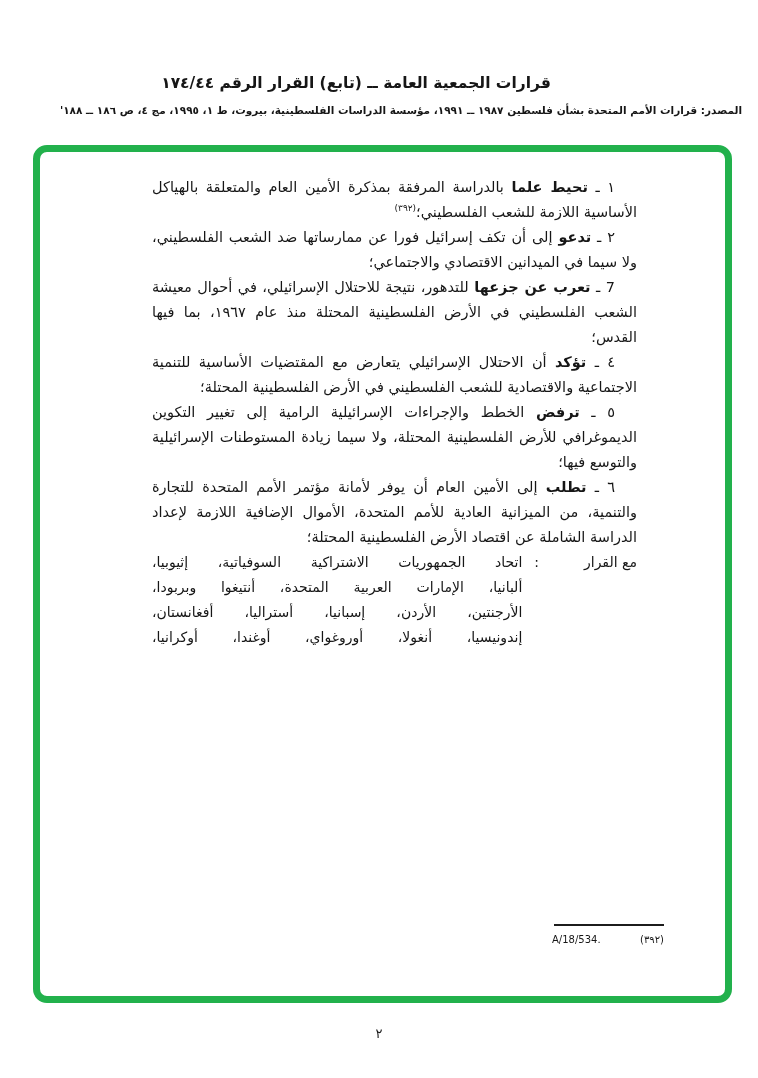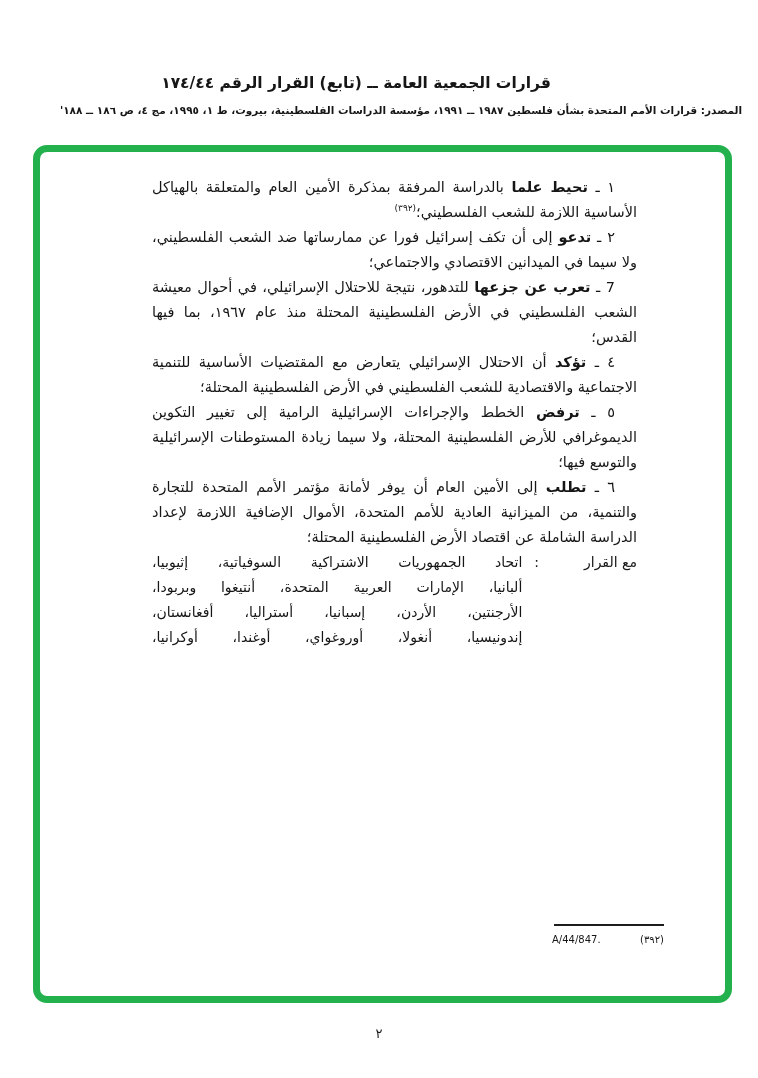--- a/index.html
+++ b/index.html
@@ -75,17 +75,17 @@
       <div class="v-line">الأرجنتين، الأردن، إسبانيا، أستراليا، أفغانستان،</div>
       <div class="v-line">إندونيسيا، أنغولا، أوروغواي، أوغندا، أوكرانيا،</div>
     </div>
   </div>
 </div>
 
 <div class="footnote">
   <div class="fn-rule"></div>
   <div class="fn-row">
     <span>(٣٩٢)</span>
-    <span dir="ltr">A/44/847.</span>
+    <span dir="ltr">A/18/534.</span>
   </div>
 </div>
 
 <div class="page-number">٢</div>
 
 </body></html>

